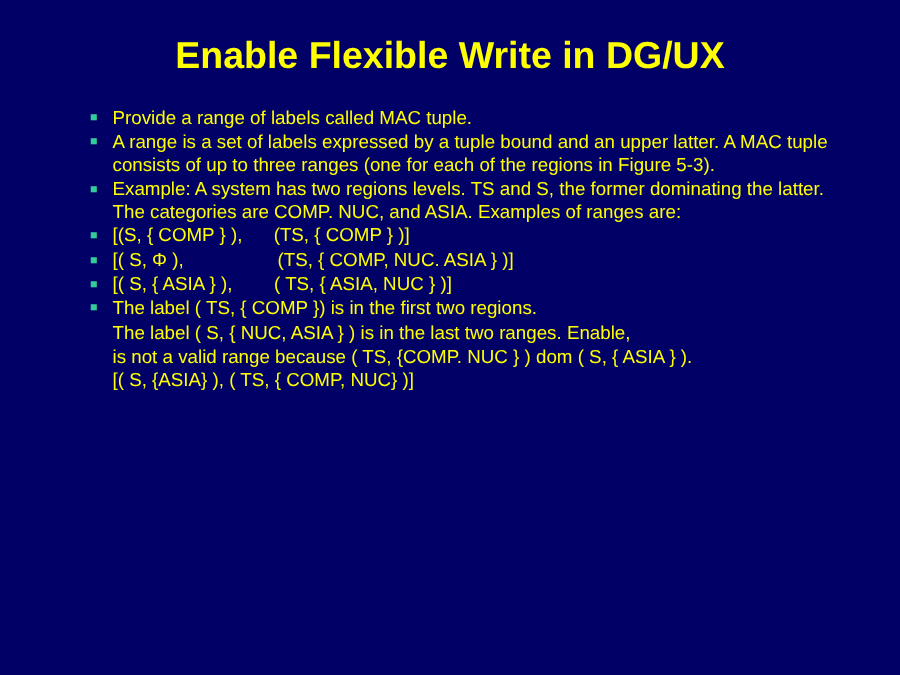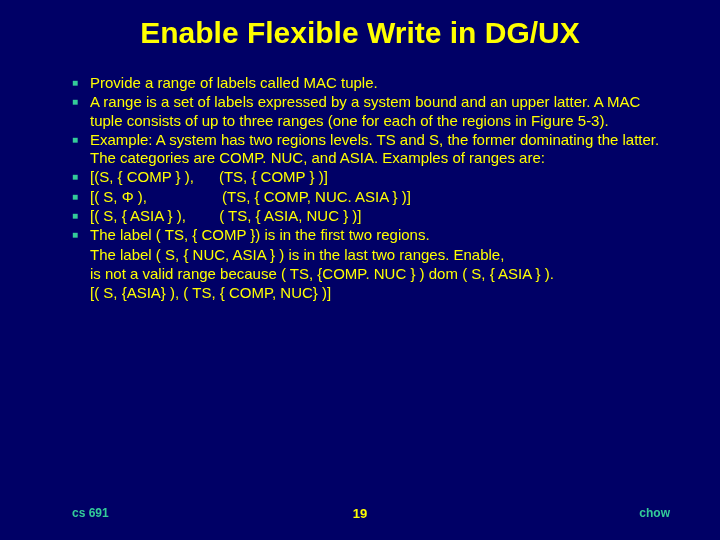--- a/index.html
+++ b/index.html
@@ -6,21 +6,21 @@
   html, body { width: 720px; height: 540px; }
   body {
     background: #000066;
     font-family: Arial, Helvetica, sans-serif;
     position: relative;
     overflow: hidden;
   }
   .slide {
     width: 720px;
     height: 540px;
-    padding: 16px 50px 0 50px;
+    padding: 28px 50px 0 50px;
     position: relative;
   }
   .title {
     color: #ffff00;
     font-size: 30px;
     font-weight: bold;
     text-align: center;
     margin-bottom: 24px;
     padding: 0 10px;
   }
@@ -77,21 +77,21 @@
 
 <div class="slide">
   <h1 class="title">Enable Flexible Write in DG/UX</h1>
   <div class="body">
       <div class="row">
         <div class="bullet">■</div>
         <div class="text">Provide a range of labels called MAC tuple.</div>
       </div>
       <div class="row">
         <div class="bullet">■</div>
-        <div class="text">A <span class="i">range</span> is a set of labels expressed by a <span class="i">system bound</span> and an <span class="i">upper latter</span>. A MAC tuple consists of up to three ranges (one for each of the regions in Figure 5-3).</div>
+        <div class="text">A <span class="i">range</span> is a set of labels expressed by a <span class="i">tuple bound</span> and an <span class="i">upper latter</span>. A MAC tuple consists of up to three ranges (one for each of the regions in Figure 5-3).</div>
       </div>
       <div class="row">
         <div class="bullet">■</div>
         <div class="text">Example: A system has two regions levels. TS and S, the former dominating the latter. The categories are COMP. NUC, and ASIA. Examples of ranges are:</div>
       </div>
       <div class="row">
         <div class="bullet">■</div>
         <div class="text">[(S, { COMP } ), &nbsp;&nbsp;&nbsp;&nbsp;&nbsp;(TS, { COMP } )]</div>
       </div>
       <div class="row">
@@ -112,18 +112,13 @@
       </div>
       <div class="row">
         <div class="bullet-spacer"></div>
         <div class="text">is not a valid range because ( TS, {COMP. NUC } ) <span class="i">dom</span> ( S, { ASIA } ).</div>
       </div>
       <div class="row">
         <div class="bullet-spacer"></div>
         <div class="text">[( S, {ASIA} ), ( TS, { COMP, NUC} )]</div>
       </div>
     </div>
-  <div class="footer">
-    <div class="left">cs 691</div>
-    <div class="center">19</div>
-    <div class="right">chow</div>
-  </div>
 </div>
 
 </body></html>

